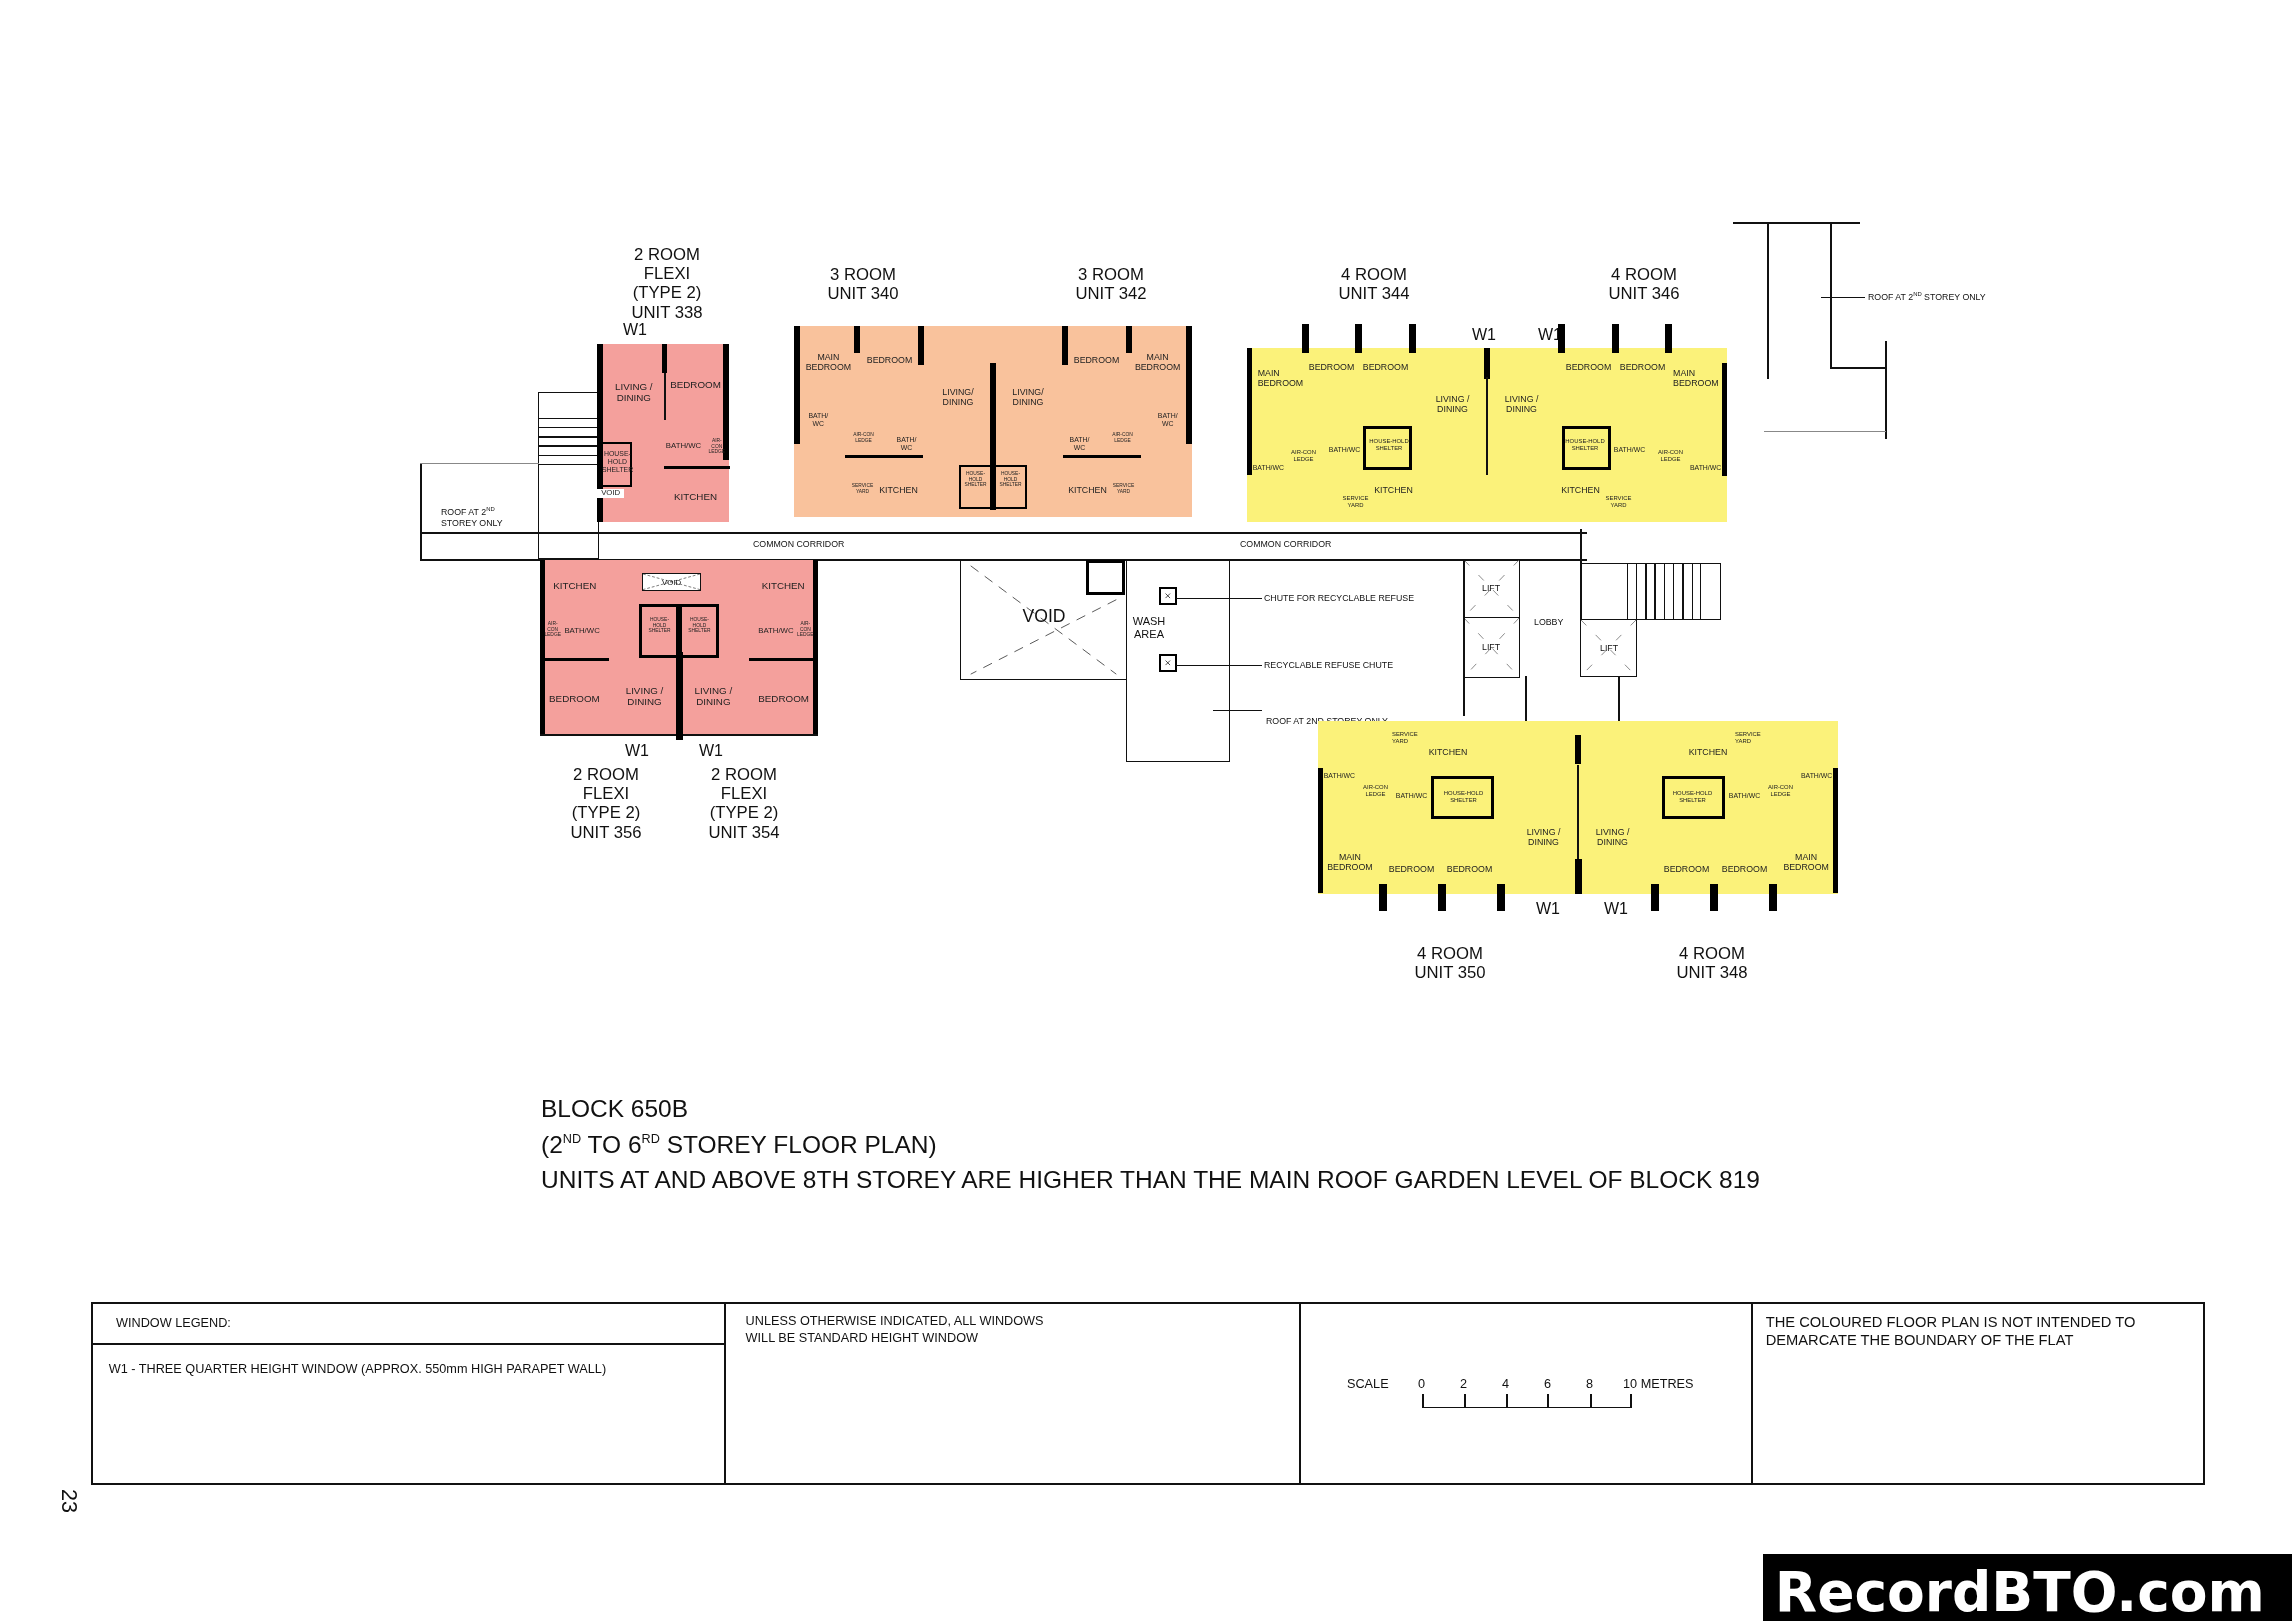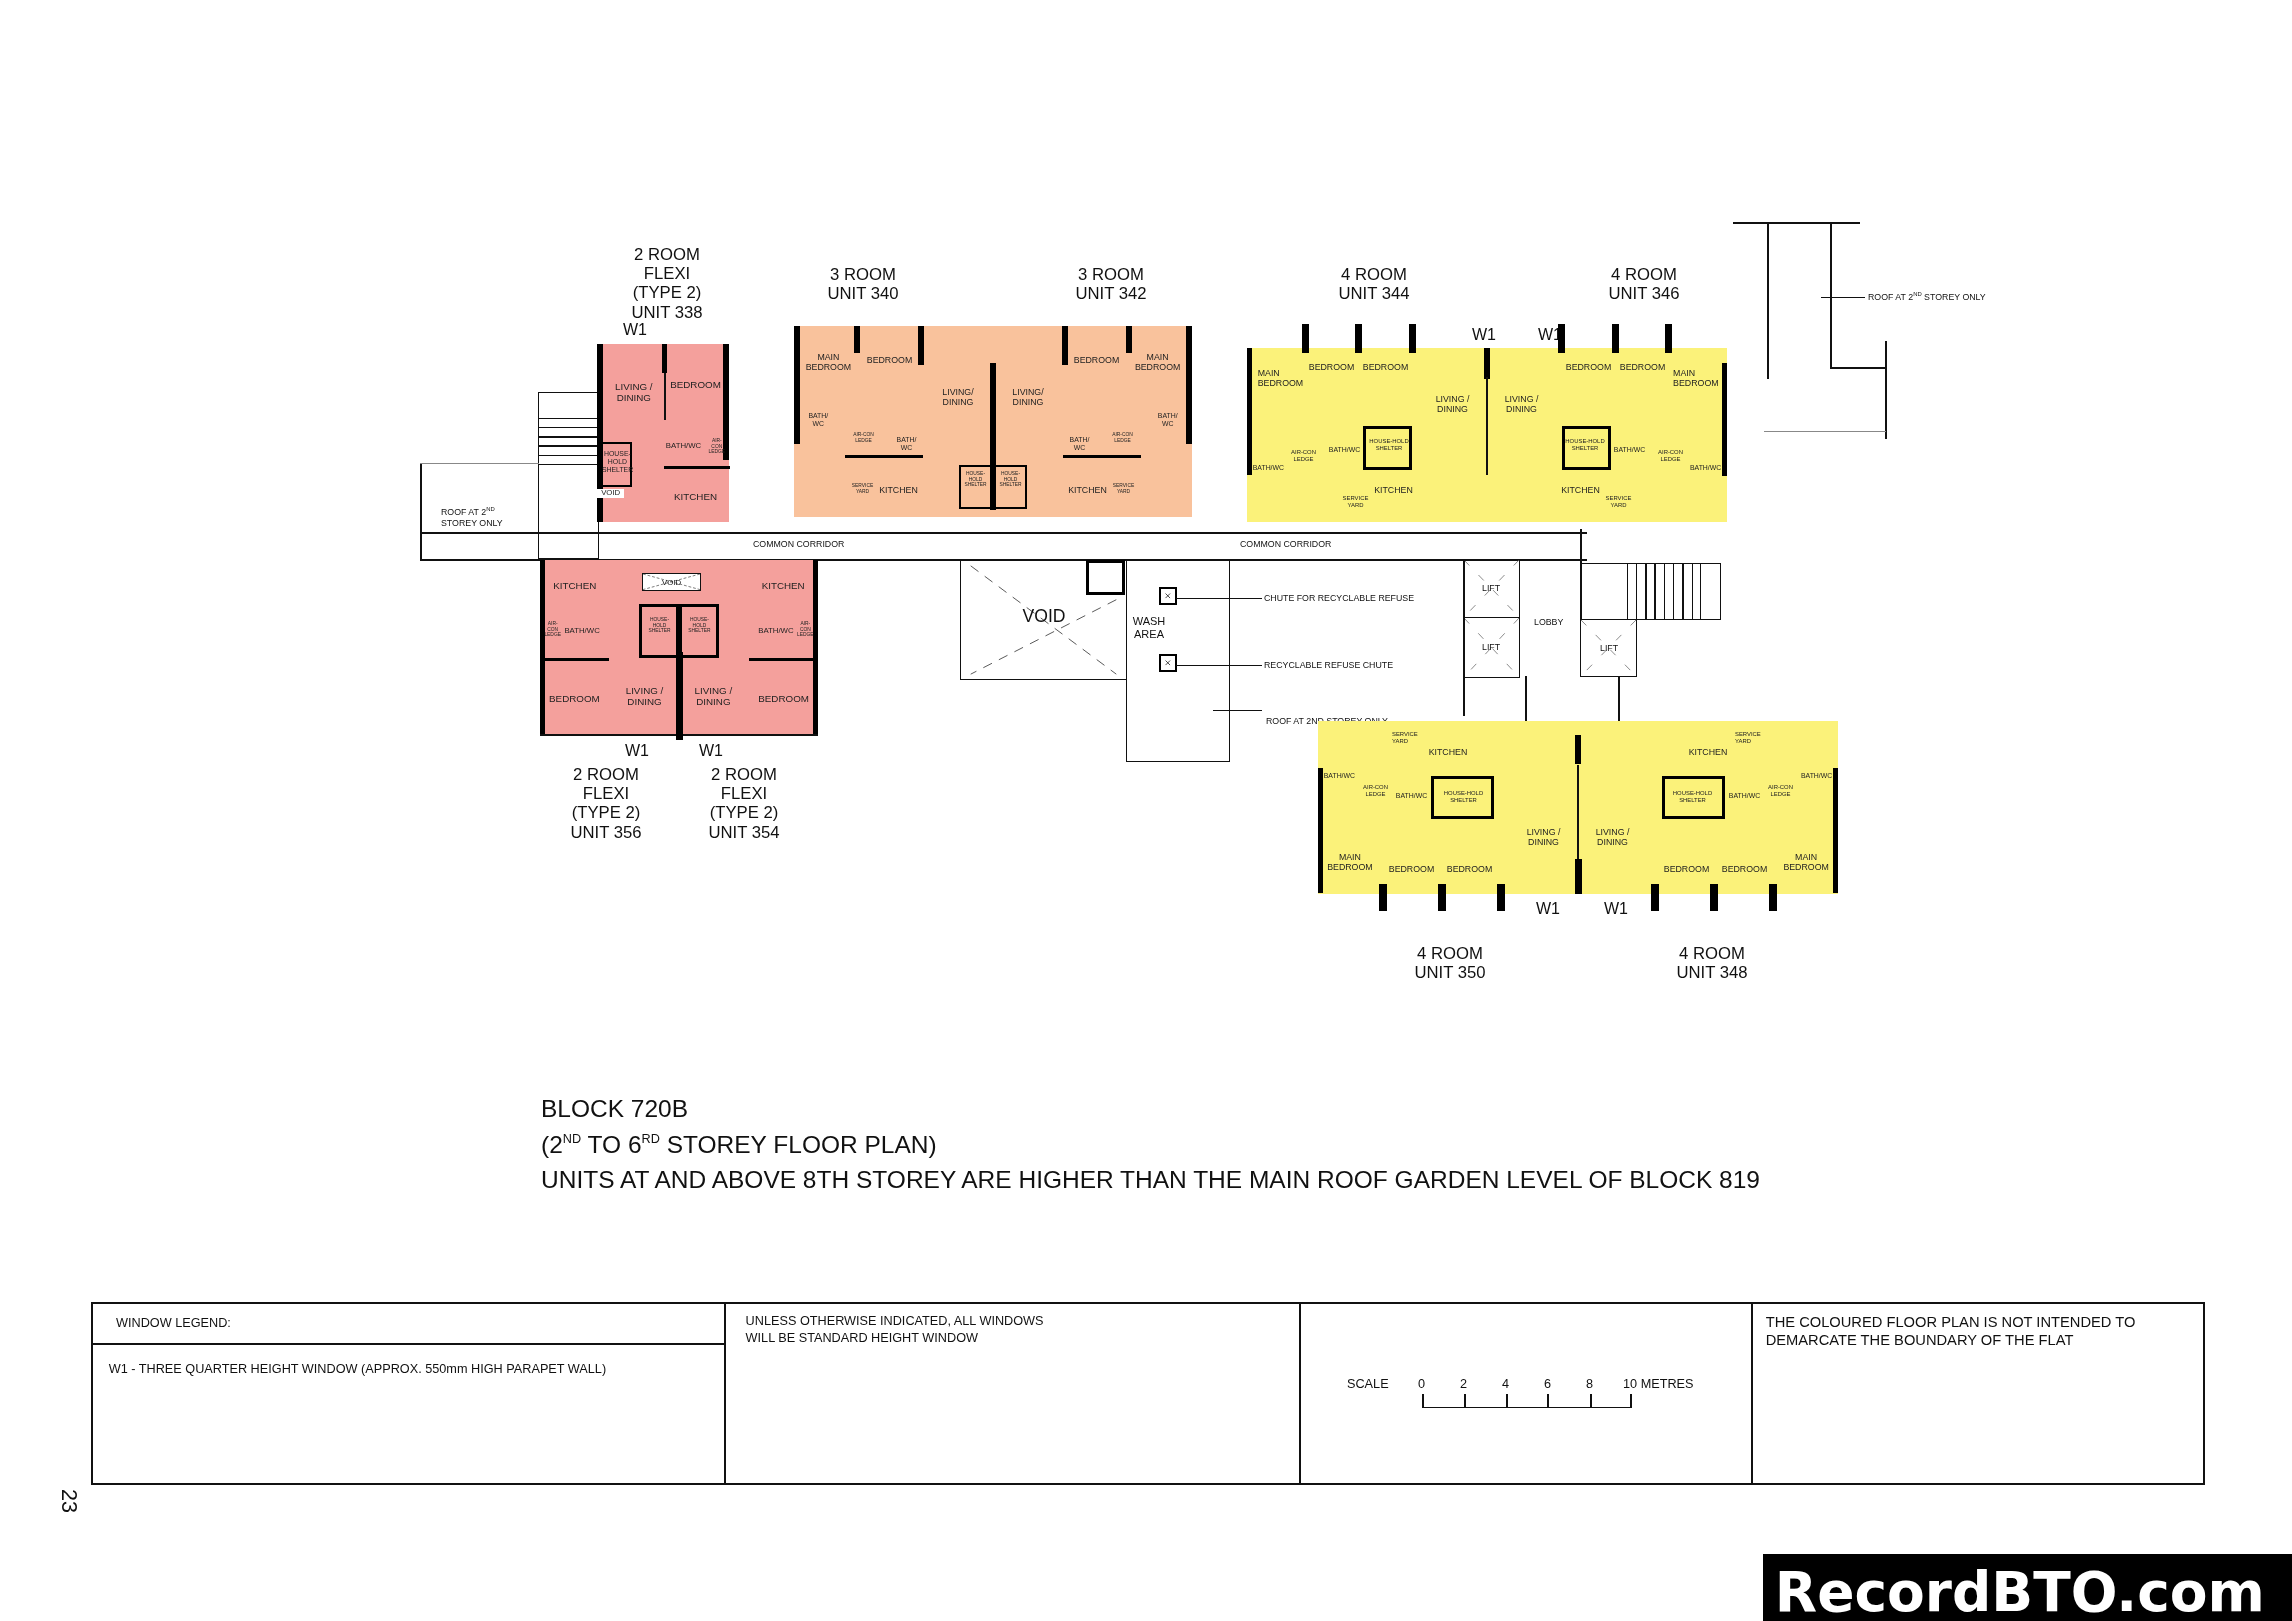--- a/index.html
+++ b/index.html
@@ -363,21 +363,21 @@
 
   <div class="w1" style="left:1536px;top:900px;">W1</div>
   <div class="w1" style="left:1604px;top:900px;">W1</div>
   <div class="lbl unit-title" style="left:1391px;top:944px;width:118px;">4 ROOM
 UNIT 350</div>
   <div class="lbl unit-title" style="left:1653px;top:944px;width:118px;">4 ROOM
 UNIT 348</div>
 </div>
 
 <div class="title-block">
-  <div>BLOCK 720B</div>
+  <div>BLOCK 650B</div>
   <div><span>(2</span><sup>ND</sup><span> TO 6</span><sup>RD</sup><span> STOREY FLOOR PLAN)</span></div>
   <div style="margin-top:4.9px;">UNITS AT AND ABOVE 8TH STOREY ARE HIGHER THAN THE MAIN ROOF GARDEN LEVEL OF BLOCK 819</div>
 </div>
 
 <div class="legend-table">
   <div class="legend-cell" style="left:0;width:633px;">
     <div class="legend-text" style="left:23px;top:10.8px;">WINDOW LEGEND:</div>
     <div class="line" style="left:0;top:39px;width:631px;height:2px;"></div>
     <div class="legend-text" style="left:15.7px;top:57px;">W1 - THREE QUARTER HEIGHT WINDOW (APPROX. 550mm HIGH PARAPET WALL)</div>
   </div>

